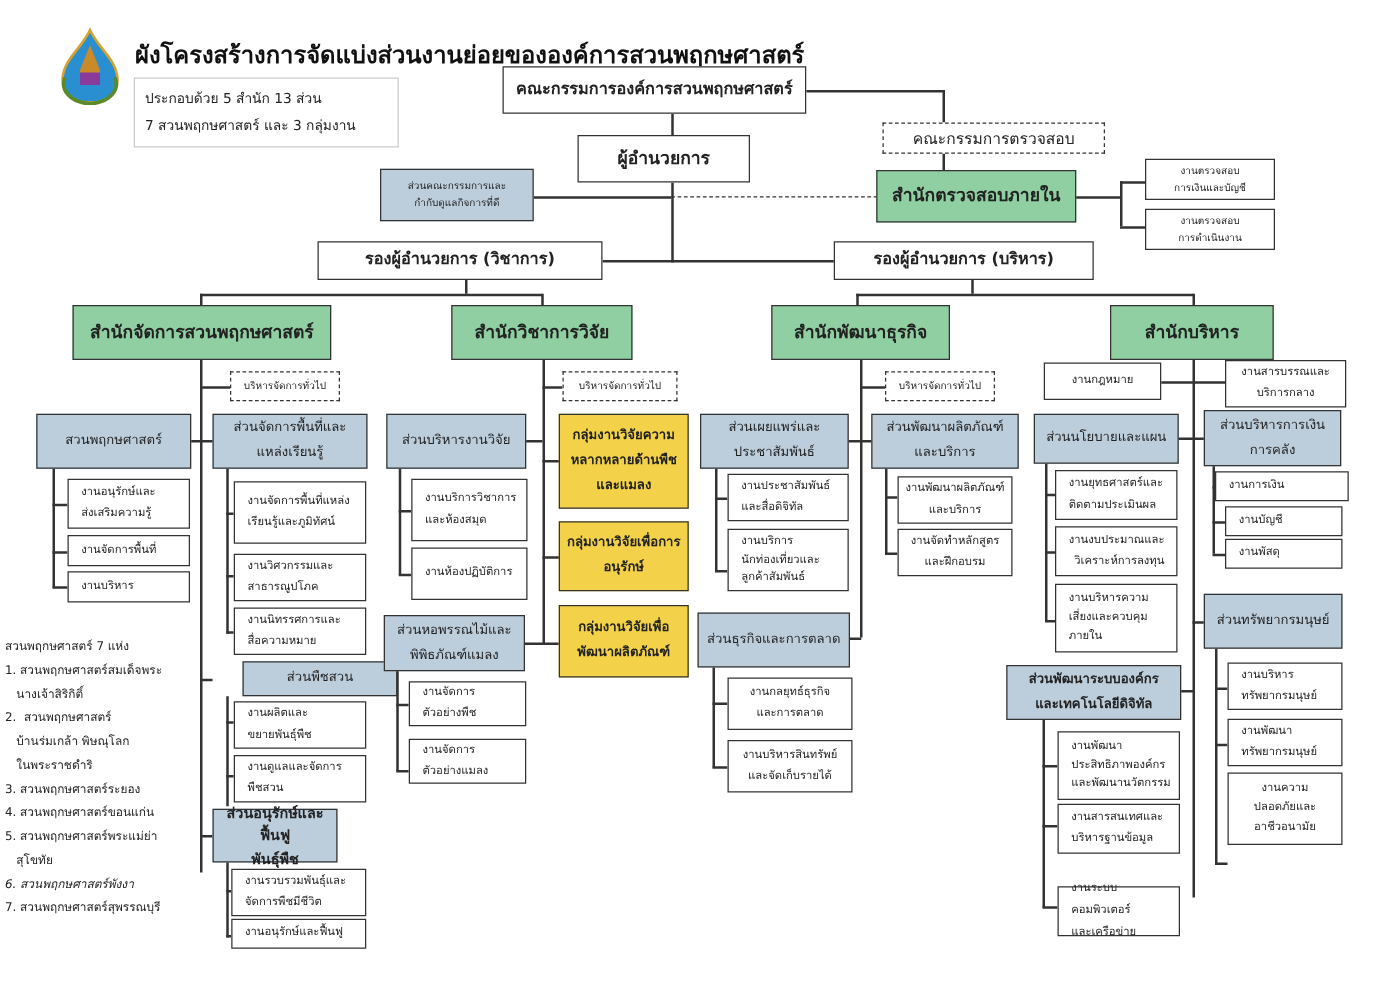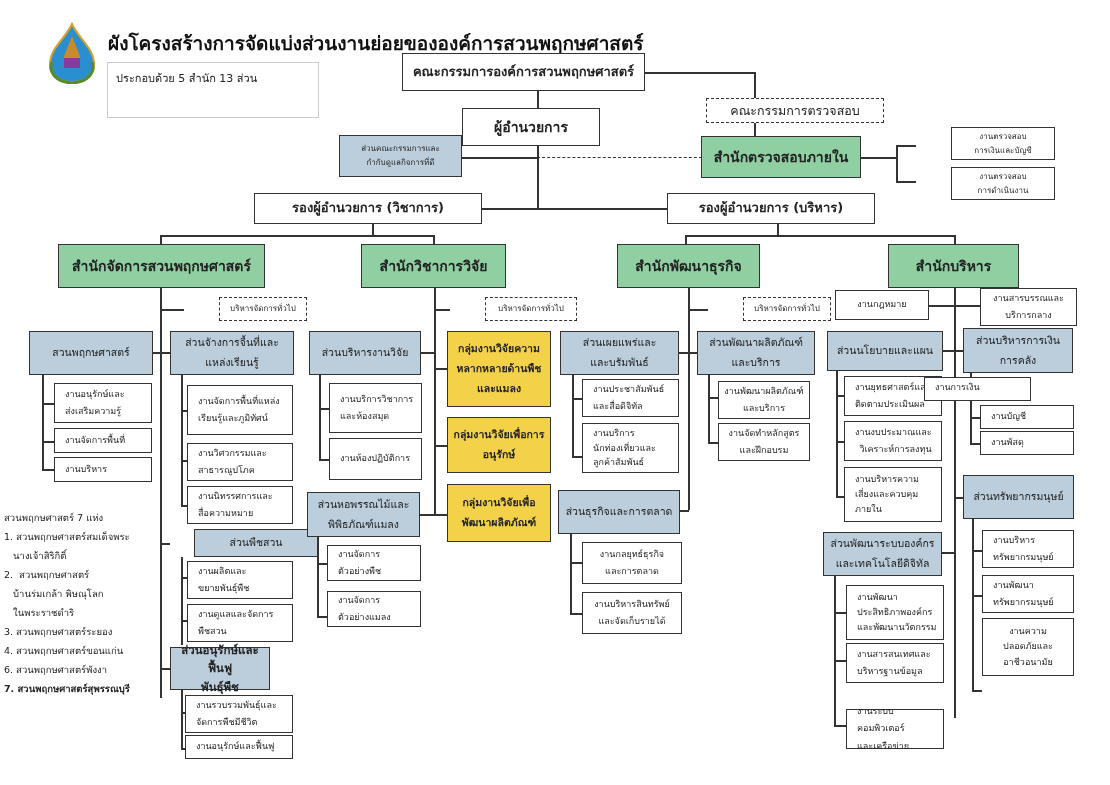--- a/index.html
+++ b/index.html
@@ -4,21 +4,21 @@
 <style>
   html,body{margin:0;padding:0;background:#fff;}
   body{width:1110px;height:785px;position:relative;overflow:hidden;font-family:"DejaVu Sans","Liberation Sans",sans-serif;color:#222;}
   .box{position:absolute;box-sizing:border-box;border:1.5px solid #333;background:#fff;display:flex;align-items:center;justify-content:center;text-align:center;font-size:10px;line-height:1.9;padding:0 4px;}
   .box.left{justify-content:flex-start;text-align:left;padding-left:10px;}
   .green{background:#8fcfa2;font-size:16px;font-weight:bold;}
   .blue{background:#bccddc;font-size:10.5px;}
   .blue.big{font-size:14px;font-weight:bold;}
   .yellow{background:#f3d24a;font-size:10.5px;font-weight:bold;}
   .dash{border:1.5px dashed #333;}
-  .small{font-size:8px;line-height:1.7;margin-left:35px;}
+  .small{font-size:8px;line-height:1.7;}
   .tiny{font-size:9px;}
   .head{font-size:13px;font-weight:bold;}
   .ln{position:absolute;background:#333;}
   .h{height:1.5px;}
   .v{width:1.5px;}
   .dl{position:absolute;height:0;border-top:1.5px dashed #333;}
   .title{position:absolute;left:108px;top:28px;font-size:19px;font-weight:bold;color:#111;}
   .info{position:absolute;left:107px;top:62px;width:212px;height:56px;border:1px solid #ccc;font-size:11px;line-height:22px;padding:5px 8px;box-sizing:border-box;}
   .list{position:absolute;left:28px;top:508px;width:140px;font-size:9.5px;line-height:19px;}
   .list div{white-space:pre-wrap;}
@@ -31,20 +31,21 @@
 <svg class="logo" viewBox="0 0 56 62">
   <path d="M28 2 C34 16 50 26 50 42 C50 54 40 60 28 60 C16 60 6 54 6 42 C6 26 22 16 28 2 Z" fill="#2a8fd0" stroke="#d8a22a" stroke-width="2"></path>
   <path d="M28 14 L36 34 L36 46 L20 46 L20 34 Z" fill="#c98a2a"></path>
   <rect x="20" y="36" width="16" height="10" fill="#8a3a9a"></rect>
   <path d="M8 40 C4 50 12 60 28 61 C44 60 52 50 48 40" fill="none" stroke="#5a8a2a" stroke-width="3"></path>
 </svg>
 
 <div class="title">ผังโครงสร้างการจัดแบ่งส่วนงานย่อยขององค์การสวนพฤกษศาสตร์</div>
 <div class="info">
   <div>ประกอบด้วย 5 สำนัก 13 ส่วน</div>
+  <div>7 สวนพฤกษศาสตร์ และ 3 กลุ่มงาน</div>
 </div>
 
 <div class="ln v" style="left:537px;top:91px;height:18px;"></div>
 <div class="ln h" style="left:645px;top:72px;width:110px;"></div>
 <div class="ln v" style="left:754px;top:72px;height:26px;"></div>
 <div class="ln v" style="left:754px;top:122px;height:16px;"></div>
 <div class="ln v" style="left:537px;top:146px;height:64px;"></div>
 <div class="ln h" style="left:427px;top:157px;width:110px;"></div>
 <div class="dl" style="left:537px;top:157px;width:170px;"></div>
 <div class="ln h" style="left:482px;top:208px;width:186px;"></div>
@@ -82,21 +83,21 @@
 <div class="box head" style="left: 254px; top: 193px; width: 228px; height: 31px; font-size: 13px; white-space: pre-line;">รองผู้อำนวยการ (วิชาการ)</div>
 <div class="box head" style="left: 667px; top: 193px; width: 208px; height: 31px; font-size: 13px; white-space: pre-line;">รองผู้อำนวยการ (บริหาร)</div>
 
 <div class="box green" style="left: 58px; top: 244px; width: 207px; height: 44px; font-size: 14px; white-space: pre-line;">สำนักจัดการสวนพฤกษศาสตร์</div>
 <div class="ln v" style="left:160px;top:288px;height:410px;"></div>
 <div class="ln h" style="left:160px;top:309px;width:24px;"></div>
 <div class="box dash small" style="left: 184px; top: 297px; width: 88px; height: 24px; white-space: pre-line;">บริหารจัดการทั่วไป</div>
 <div class="ln h" style="left:152px;top:352px;width:20px;"></div>
 <div class="box blue" style="left: 29px; top: 331px; width: 124px; height: 44px; white-space: pre-line;">สวนพฤกษศาสตร์</div>
 <div class="box blue" style="left:170px;top:331px;width:124px;height:44px;">
-    <span>ส่วนจัางการจื้นที่และ
+    <span>ส่วนจัดการพื้นที่และ
 แหล่งเรียนรู้</span>
   </div>
 
 <div class="ln v" style="left:42px;top:375px;height:95px;"></div>
 <div class="ln h" style="left:42px;top:403px;width:12px;"></div>
 <div class="ln h" style="left:42px;top:441px;width:12px;"></div>
 <div class="ln h" style="left:42px;top:469px;width:12px;"></div>
 <div class="box left tiny" style="left:54px;top:383px;width:98px;height:40px;">
     <span>งานอนุรักษ์และ
 ส่งเสริมความรู้</span>
@@ -151,22 +152,24 @@
 
 <div class="list">
   <div style="margin-left:-24px;">สวนพฤกษศาสตร์ 7 แห่ง</div>
   <div style="margin-left:-24px;">1. สวนพฤกษศาสตร์สมเด็จพระ
    นางเจ้าสิริกิติ์</div>
   <div style="margin-left:-24px;">2.  สวนพฤกษศาสตร์
    บ้านร่มเกล้า พิษณุโลก
    ในพระราชดำริ</div>
   <div style="margin-left:-24px;">3. สวนพฤกษศาสตร์ระยอง</div>
   <div style="margin-left:-24px;">4. สวนพฤกษศาสตร์ขอนแก่น</div>
-  <div style="margin-left:-24px;">6. สวนพฤกษศาสตร์พังงา</div>
-  <div style="margin-left:-24px;font-weight:bold;">7. สวนพฤกษศาสตร์สุพรรณบุรี</div>
+  <div style="margin-left:-24px;">5. สวนพฤกษศาสตร์พระแม่ย่า
+   สุโขทัย</div>
+  <div style="margin-left:-24px;font-style:italic;">6. สวนพฤกษศาสตร์พังงา</div>
+  <div style="margin-left:-24px;">7. สวนพฤกษศาสตร์สุพรรณบุรี</div>
 </div>
 
 <div class="box green" style="left: 361px; top: 244px; width: 145px; height: 44px; font-size: 14px; white-space: pre-line;">สำนักวิชาการวิจัย</div>
 <div class="ln v" style="left:434px;top:288px;height:228px;"></div>
 <div class="ln h" style="left:434px;top:309px;width:16px;"></div>
 <div class="box dash small" style="left: 450px; top: 297px; width: 92px; height: 24px; white-space: pre-line;">บริหารจัดการทั่วไป</div>
 <div class="ln h" style="left:420px;top:352px;width:14px;"></div>
 <div class="box blue" style="left: 309px; top: 331px; width: 112px; height: 44px; white-space: pre-line;">ส่วนบริหารงานวิจัย</div>
 <div class="ln h" style="left:434px;top:368px;width:14px;"></div>
 <div class="box yellow" style="left:447px;top:331px;width:104px;height:76px;">
@@ -210,21 +213,21 @@
 ตัวอย่างแมลง</span>
   </div>
 
 <div class="box green" style="left: 617px; top: 244px; width: 143px; height: 44px; font-size: 14px; white-space: pre-line;">สำนักพัฒนาธุรกิจ</div>
 <div class="ln v" style="left:688px;top:288px;height:222px;"></div>
 <div class="ln h" style="left:688px;top:309px;width:20px;"></div>
 <div class="box dash small" style="left: 708px; top: 297px; width: 88px; height: 24px; white-space: pre-line;">บริหารจัดการทั่วไป</div>
 <div class="ln h" style="left:678px;top:352px;width:20px;"></div>
 <div class="box blue" style="left:560px;top:331px;width:119px;height:44px;">
     <span>ส่วนเผยแพร่และ
-และบรัมพันธ์</span>
+ประชาสัมพันธ์</span>
   </div>
 <div class="box blue" style="left:697px;top:331px;width:118px;height:44px;">
     <span>ส่วนพัฒนาผลิตภัณฑ์
 และบริการ</span>
   </div>
 
 <div class="ln v" style="left:572px;top:375px;height:82px;"></div>
 <div class="ln h" style="left:572px;top:398px;width:10px;"></div>
 <div class="ln h" style="left:572px;top:456px;width:10px;"></div>
 <div class="box left tiny" style="left:582px;top:379px;width:97px;height:38px;">
@@ -293,21 +296,21 @@
 <div class="box left tiny" style="left:844px;top:467px;width:98px;height:55px;line-height:1.7;">
     <span>งานบริหารความ
 เสี่ยงและควบคุม
 ภายใน</span>
   </div>
 
 <div class="ln v" style="left:970px;top:373px;height:70px;"></div>
 <div class="ln h" style="left:970px;top:389px;width:10px;"></div>
 <div class="ln h" style="left:970px;top:417px;width:10px;"></div>
 <div class="ln h" style="left:970px;top:443px;width:10px;"></div>
-<div class="box left tiny" style="left: 924px; top: 377px; width: 107px; height: 24px; white-space: pre-line; font-family: Liberation Mono, monospace;">งานการเงิน</div>
+<div class="box left tiny" style="left: 972px; top: 377px; width: 107px; height: 24px; white-space: pre-line;">งานการเงิน</div>
 <div class="box left tiny" style="left: 980px; top: 405px; width: 94px; height: 24px; white-space: pre-line;">งานบัญชี</div>
 <div class="box left tiny" style="left: 980px; top: 431px; width: 94px; height: 24px; white-space: pre-line;">งานพัสดุ</div>
 
 <div class="ln h" style="left:954px;top:497px;width:10px;"></div>
 <div class="box blue" style="left: 963px; top: 475px; width: 111px; height: 44px; white-space: pre-line;">ส่วนทรัพยากรมนุษย์</div>
 <div class="ln v" style="left:972px;top:519px;height:172px;"></div>
 <div class="ln h" style="left:972px;top:550px;width:10px;"></div>
 <div class="ln h" style="left:972px;top:595px;width:10px;"></div>
 <div class="ln h" style="left:972px;top:690px;width:10px;"></div>
 <div class="box left tiny" style="left:982px;top:530px;width:92px;height:38px;">
@@ -318,21 +321,21 @@
     <span>งานพัฒนา
 ทรัพยากรมนุษย์</span>
   </div>
 <div class="box tiny" style="left:982px;top:618px;width:92px;height:58px;line-height:1.7;">
     <span>งานความ
 ปลอดภัยและ
 อาชีวอนามัย</span>
   </div>
 
 <div class="ln h" style="left:941px;top:552px;width:14px;"></div>
-<div class="box blue" style="left:823px;top:532px;width:119px;height:44px;">
+<div class="box blue" style="left:805px;top:532px;width:140px;height:44px;font-weight:bold;">
     <span>ส่วนพัฒนาระบบองค์กร
 และเทคโนโลยีดิจิทัล</span>
   </div>
 <div class="ln v" style="left:834px;top:576px;height:150px;"></div>
 <div class="ln h" style="left:834px;top:612px;width:12px;"></div>
 <div class="ln h" style="left:834px;top:660px;width:12px;"></div>
 <div class="ln h" style="left:834px;top:725px;width:12px;"></div>
 <div class="box left tiny" style="left:846px;top:585px;width:98px;height:55px;line-height:1.7;">
     <span>งานพัฒนา
 ประสิทธิภาพองค์กร

